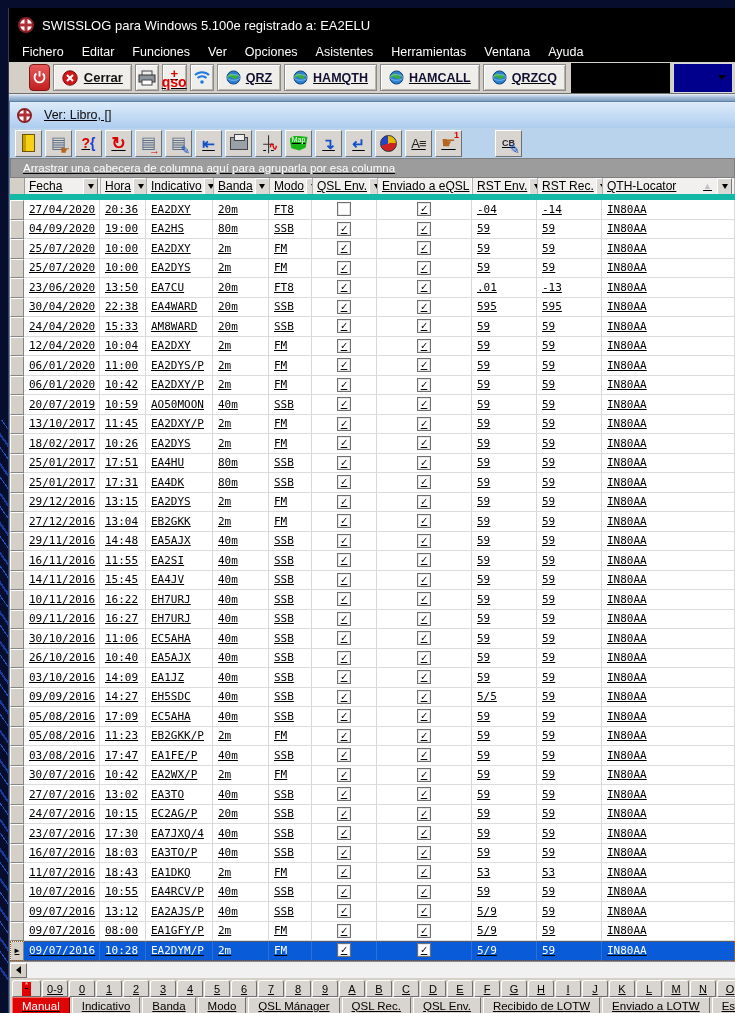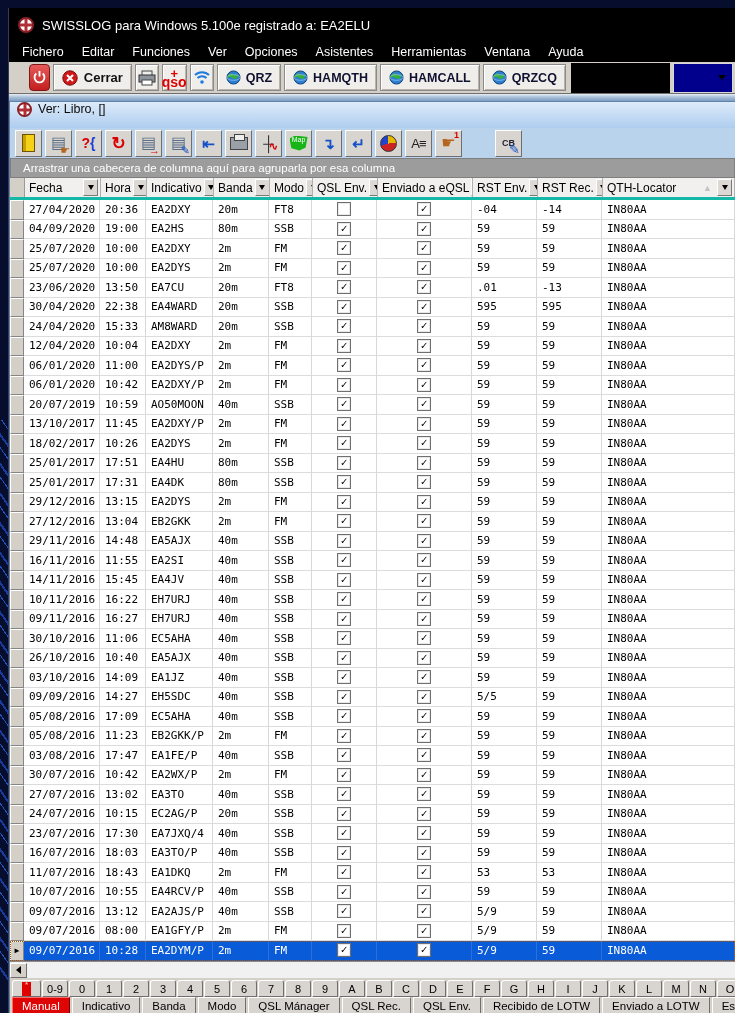--- a/index.html
+++ b/index.html
@@ -2,21 +2,21 @@
 <html><head>
 <meta charset="utf-8">
 <style>
   html,body{margin:0;padding:0;}
   body{width:735px;height:1013px;overflow:hidden;background:#070d2c;position:relative;
        font-family:"Liberation Sans",sans-serif;-webkit-font-smoothing:antialiased;}
   .wallpaper-streaks{position:absolute;left:0;top:420px;width:9px;height:560px;
      background:repeating-linear-gradient(55deg,transparent 0 6px,#1d47b8 6px 8px,transparent 8px 16px,#2a66e0 16px 17px);
      opacity:.8;}
   .window{position:absolute;left:8px;top:8px;width:727px;height:1005px;background:#d4d0c8;
-          border-left:1px solid #3a3a55;}
+          border-left:1px solid #3a3a55;text-decoration:underline;}
   
   .titlebar{height:34px;background:#000;display:flex;align-items:center;gap:8px;padding-left:9px;}
   .titlebar .ttext{color:#fff;font-size:13px;}
   .slogo{width:16px;height:16px;border-radius:50%;background:#fff;border:2px solid #8a1f24;position:relative;flex:none;box-sizing:border-box;}
   .slogo::before{content:"";position:absolute;left:50%;top:0;width:3px;height:100%;background:#b03038;transform:translateX(-50%);}
   .slogo::after{content:"";position:absolute;top:50%;left:0;height:3px;width:100%;background:#b03038;transform:translateY(-50%);}
   .slogo.small{width:15px;height:15px;}
   
   .menubar{height:20px;background:#000;display:flex;align-items:center;padding-left:4px;}
   .mitem{color:#fff;font-size:12.5px;padding:0 9px;line-height:20px;cursor:default;}
@@ -33,21 +33,21 @@
   .lookup{gap:5px;font-weight:bold;font-size:12.5px;color:#101030;padding:0 8px;}
   .black-panel{width:131px;height:30px;background:#000;margin-left:2px;}
   .navy-drop{width:78px;height:30px;background:#00008c;border:1px solid #d8d8d8;position:relative;box-sizing:border-box;}
   .navy-drop .arr{position:absolute;right:6px;top:11px;font-size:8px;color:#000;
       width:0;height:0;border-left:4px solid transparent;border-right:4px solid transparent;border-top:5px solid #000;}
   .tail-gray{flex:1;height:31px;background:#c6c3bd;}
   
   .sepstrip{height:7px;background:linear-gradient(#e9eef5,#a9c0da 45%,#7d9cc0);border-top:1px solid #6f6f6f;}
   
   .child{height:913px;background:#b9d3ec;border:1px solid #5f83ab;box-sizing:border-box;display:flex;flex-direction:column;}
-  .ctitle{height:26px;flex:none;display:flex;gap:6px;padding-left:7px;
+  .ctitle{height:26px;flex:none;display:flex;align-items:center;gap:12px;padding-left:7px;
           background:linear-gradient(#ddebfa,#aecdef);font-size:12.5px;color:#0a0a0a;}
   .ctoolbar{height:30px;flex:none;display:flex;align-items:center;gap:3px;padding-left:5px;}
   .tbtn{width:27px;height:27px;flex:none;background:#d8d5d0;border:1px solid;border-color:#fff #6f6f6f #6f6f6f #fff;
         display:flex;align-items:center;justify-content:center;position:relative;font-size:15px;box-sizing:border-box;}
   .tbtn.gap{margin-left:30px;}
   .tbtn i{font-style:normal;line-height:1;}
   .door{display:block;width:11px;height:16px;background:linear-gradient(90deg,#caa200 3px,#f7d117 3px);border:1px solid #6b5500;}
   .pp{font-size:16px;color:#5a6e86;}
   .ov{position:absolute;right:1px;bottom:0;font-size:11px;}
   .o-hand{color:#b5651d;} .o-arr{color:#d90000;font-weight:bold;} .o-pen{color:#1450c8;}
@@ -63,21 +63,21 @@
   .pie{display:block;width:15px;height:15px;border-radius:50%;background:conic-gradient(#e8b800 0 25%,#cc2222 25% 70%,#2244cc 70% 100%);border:1px solid #333;}
   .srt{font-size:13px;color:#222;letter-spacing:-1px;}
   .sup1{position:absolute;right:2px;top:0;font-size:9px;color:#d90000;font-weight:bold;}
   .o-hand2{color:#b5651d;font-size:16px;}
   .cbt{font-size:9px;font-weight:bold;color:#223;} .o-pen2{color:#1450c8;font-size:13px;}
   
   .groupbar{height:20px;flex:none;background:#9c9c9c;border:1px solid #7f7f7f;box-sizing:border-box;
             color:#fff;font-size:11.5px;display:flex;align-items:center;padding-left:12px;}
   
   .grid{flex:none;background:#fff;}
-  .hrow{height:22px;display:flex;background:#f1f0ee;border-bottom:3px solid #14b8a6;box-sizing:border-box;}
+  .hrow{height:22px;display:flex;background:#f1f0ee;border-bottom:6px solid #14b8a6;box-sizing:border-box;}
   .hsel{width:14px;flex:none;background:#d4d0c8;border-right:1px solid #9a9a9a;}
   .hcell{display:flex;align-items:center;justify-content:space-between;border-right:1px solid #b0b0b0;
          padding:0 2px 0 4px;font-size:12px;color:#000;box-sizing:border-box;overflow:hidden;white-space:nowrap;}
   .hdrop{width:15px;height:17px;flex:none;background:#dcd9d4;border:1px solid;border-color:#fff #7a7a7a #7a7a7a #fff;
          display:flex;align-items:center;justify-content:center;box-sizing:border-box;margin-left:2px;}
   .hdrop::before{content:"";width:0;height:0;border-left:3.5px solid transparent;border-right:3.5px solid transparent;border-top:5px solid #000;}
   .sortmark{color:#c2c2c2;font-size:9px;margin-left:auto;margin-right:3px;}
   .w0{width:76px;} .w1{width:46px;} .w2{width:67px;} .w3{width:56px;} .w4{width:43px;}
   .w5{width:65px;} .w6{width:95px;} .w7{width:65px;} .w8{width:65px;} .w9{flex:1;}
   .rows{height:761px;overflow:hidden;font-family:"DejaVu Sans Mono",monospace;font-size:11px;color:#000;}

